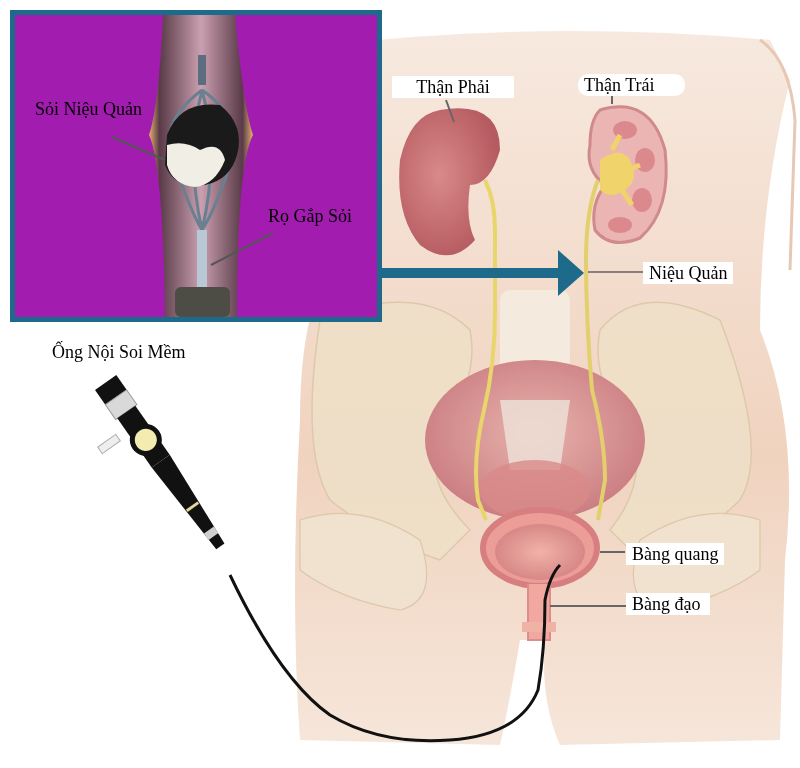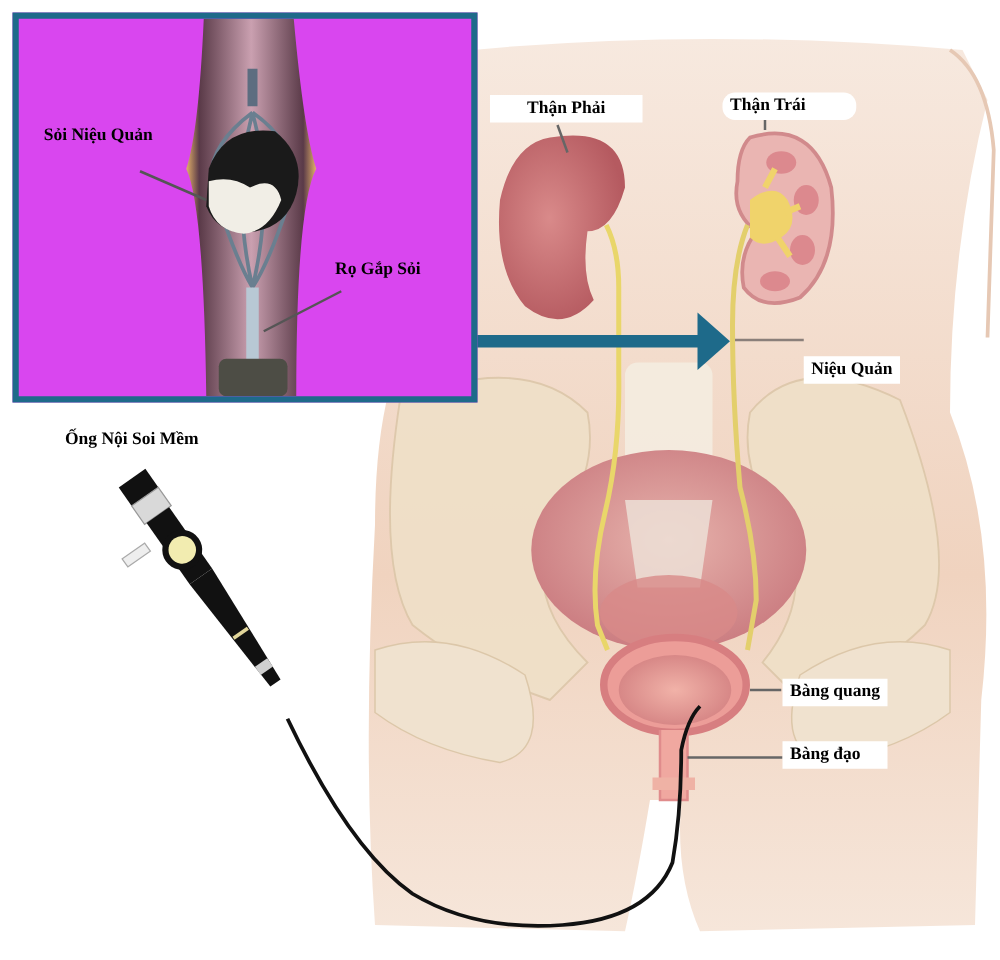--- a/index.html
+++ b/index.html
@@ -1,26 +1,26 @@
 <!DOCTYPE html>
 <html><head>
 <meta charset="utf-8">
 <style>
   html, body { margin: 0; padding: 0; }
   body { width: 800px; height: 768px; background: #ffffff; position: relative; overflow: hidden; font-family: "Liberation Serif", "DejaVu Serif", serif; }
   .stage { position: absolute; left: 0; top: 0; width: 800px; height: 768px; }
   svg.art { position: absolute; left: 0; top: 0; }
   .label {
-    position: absolute; background: #ffffff; color: #000; font-weight: bold;
-    font-size: 14px; line-height: 18px; padding: 2px 6px; white-space: nowrap;
+    position: absolute; background: #ffffff; color: #000; font-weight: normal;
+    font-size: 18px; line-height: 18px; padding: 2px 6px; white-space: nowrap;
   }
   .label.plain { background: transparent; padding: 0; }
   .inset {
     position: absolute; left: 10px; top: 10px; width: 362px; height: 302px;
-    border: 5px solid #1e6a8a; box-sizing: content-box; background: #d946ef;
+    border: 5px solid #1e6a8a; box-sizing: content-box; background: #a21caf;
     overflow: hidden;
   }
 </style>
 </head>
 <body>
 
 <div class="stage">
 
   <svg class="art" width="800" height="768" viewBox="0 0 800 768">
     <defs>
@@ -132,18 +132,18 @@
 
       <line x1="97" y1="122" x2="150" y2="145" stroke="#555" stroke-width="2"></line>
       <line x1="258" y1="218" x2="196" y2="250" stroke="#555" stroke-width="2"></line>
     </svg>
     <span class="label plain" style="left:20px; top:85px;">Sỏi Niệu Quản</span>
     <span class="label plain" style="left:253px; top:192px;">Rọ Gắp Sỏi</span>
   </div>
 
   <span class="label" style="left:392px; top:76px; width:110px; text-align:center;">Thận Phải</span>
   <span class="label" style="left:578px; top:74px; width:95px;border-radius:10px;">Thận Trái</span>
-  <span class="label" style="left:643px; top:262px;margin-top:23px;">Niệu Quản</span>
+  <span class="label" style="left:643px; top:262px;">Niệu Quản</span>
   <span class="label" style="left:626px; top:543px;">Bàng quang</span>
   <span class="label" style="left:626px; top:593px; width:72px;">Bàng đạo</span>
   <span class="label plain" style="left:52px; top:343px;">Ống Nội Soi Mềm</span>
 
 </div>
 
 </body></html>

